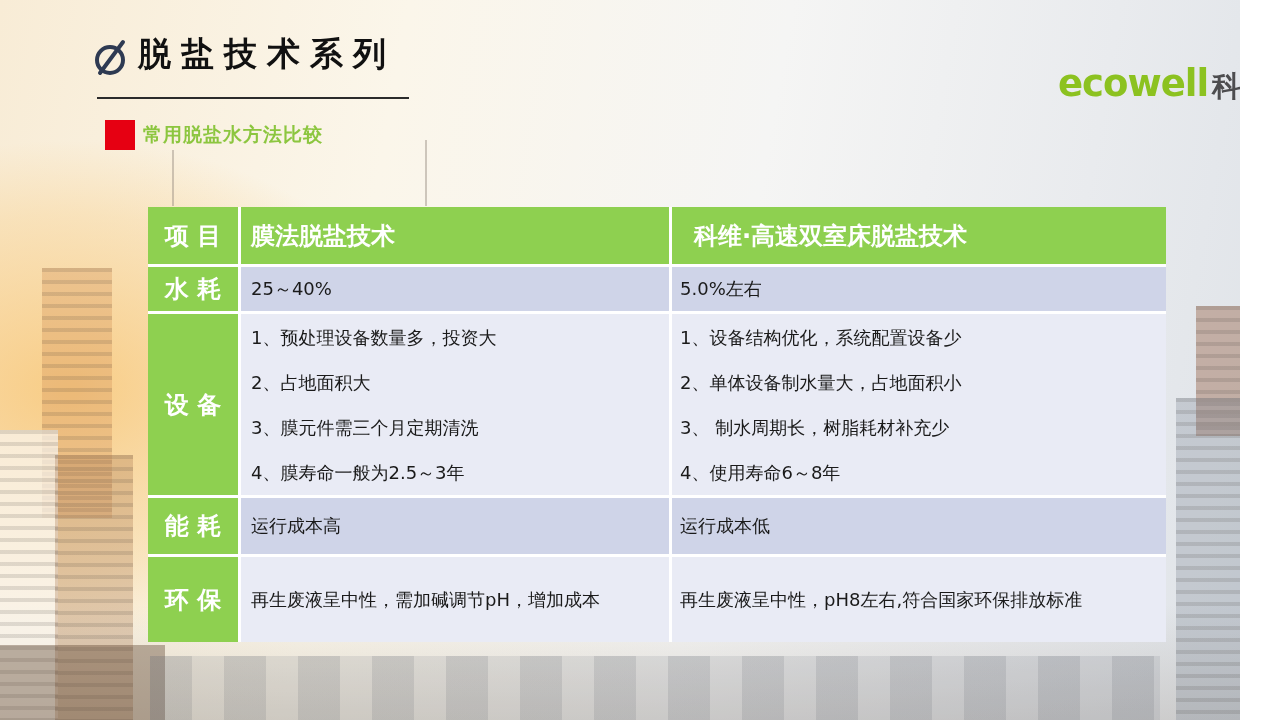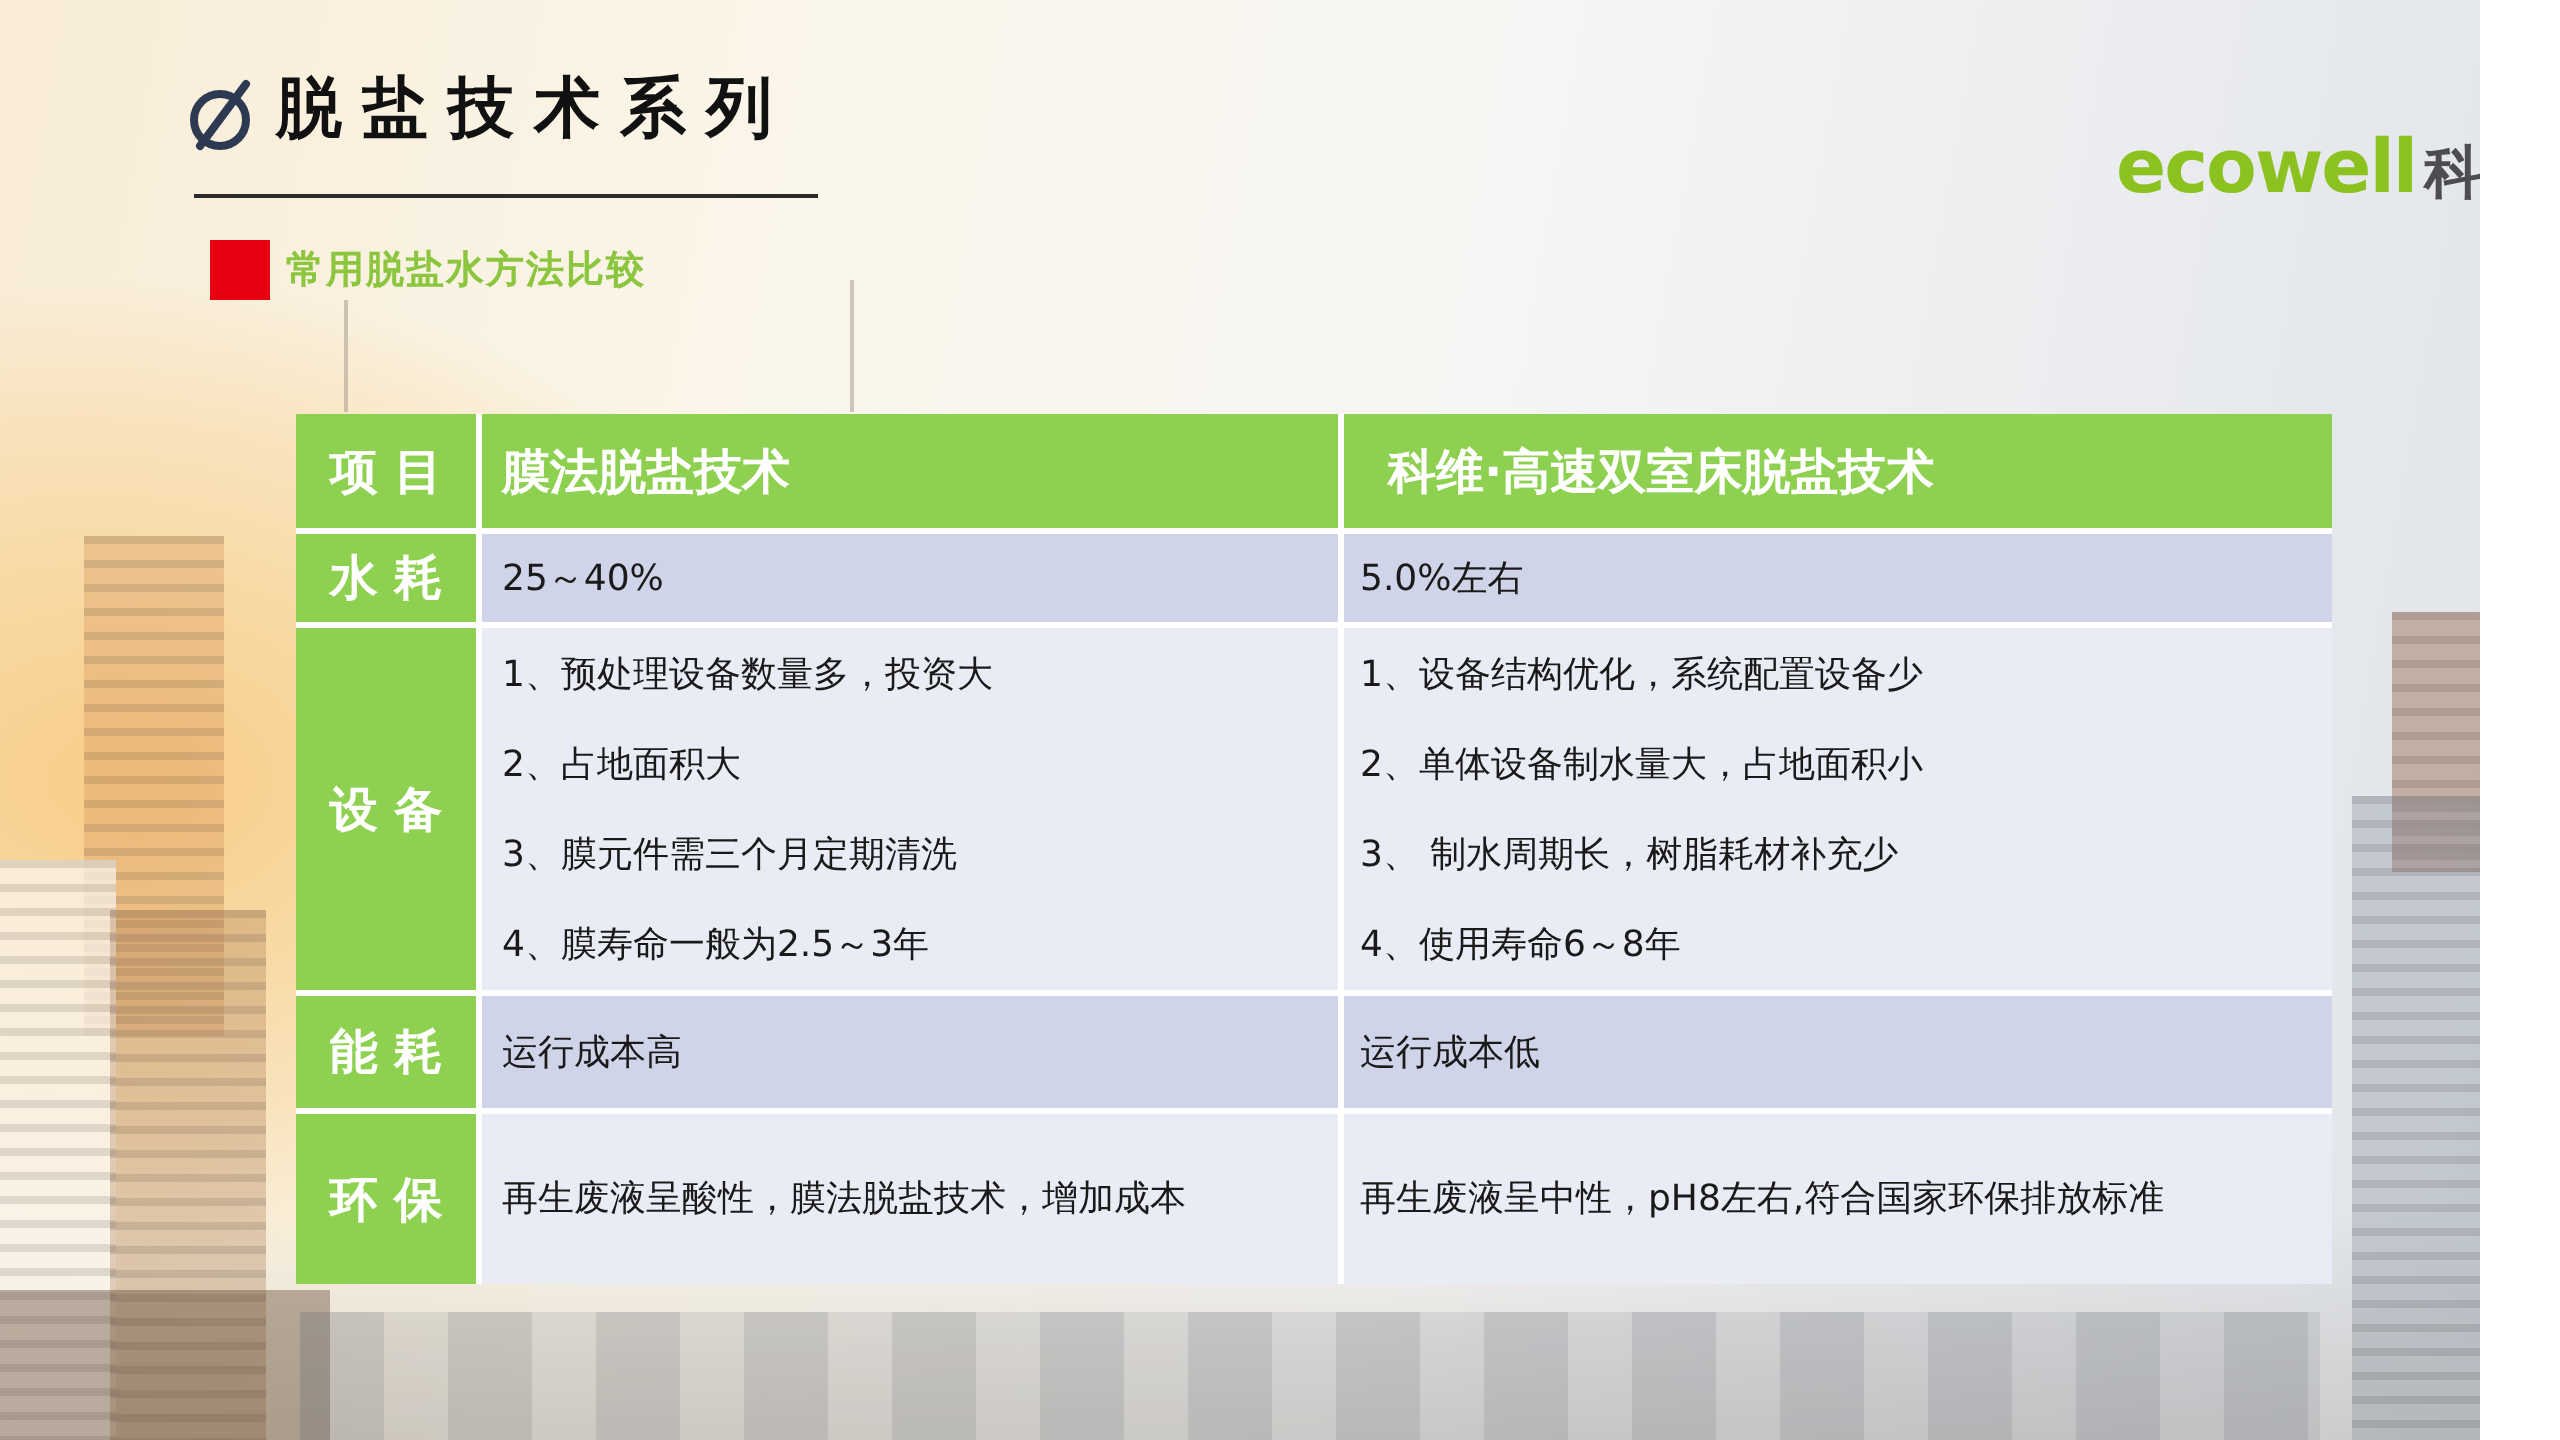--- a/index.html
+++ b/index.html
@@ -129,17 +129,17 @@
       <div class="line">2、单体设备制水量大，占地面积小</div>
       <div class="line">3、 制水周期长，树脂耗材补充少</div>
       <div class="line">4、使用寿命6～8年</div>
     </div>
 
     <div class="cell label">能 耗</div>
     <div class="cell dark c2">运行成本高</div>
     <div class="cell dark c3">运行成本低</div>
 
     <div class="cell label">环 保</div>
-    <div class="cell light c2 wrap">再生废液呈酸性，膜法脱盐技术，增加成本</div>
+    <div class="cell light c2 wrap">再生废液呈中性，需加碱调节pH，增加成本</div>
     <div class="cell light c3 wrap">再生废液呈中性，pH8左右,符合国家环保排放标准</div>
 
   </div>
 </div>
 
 </body></html>

